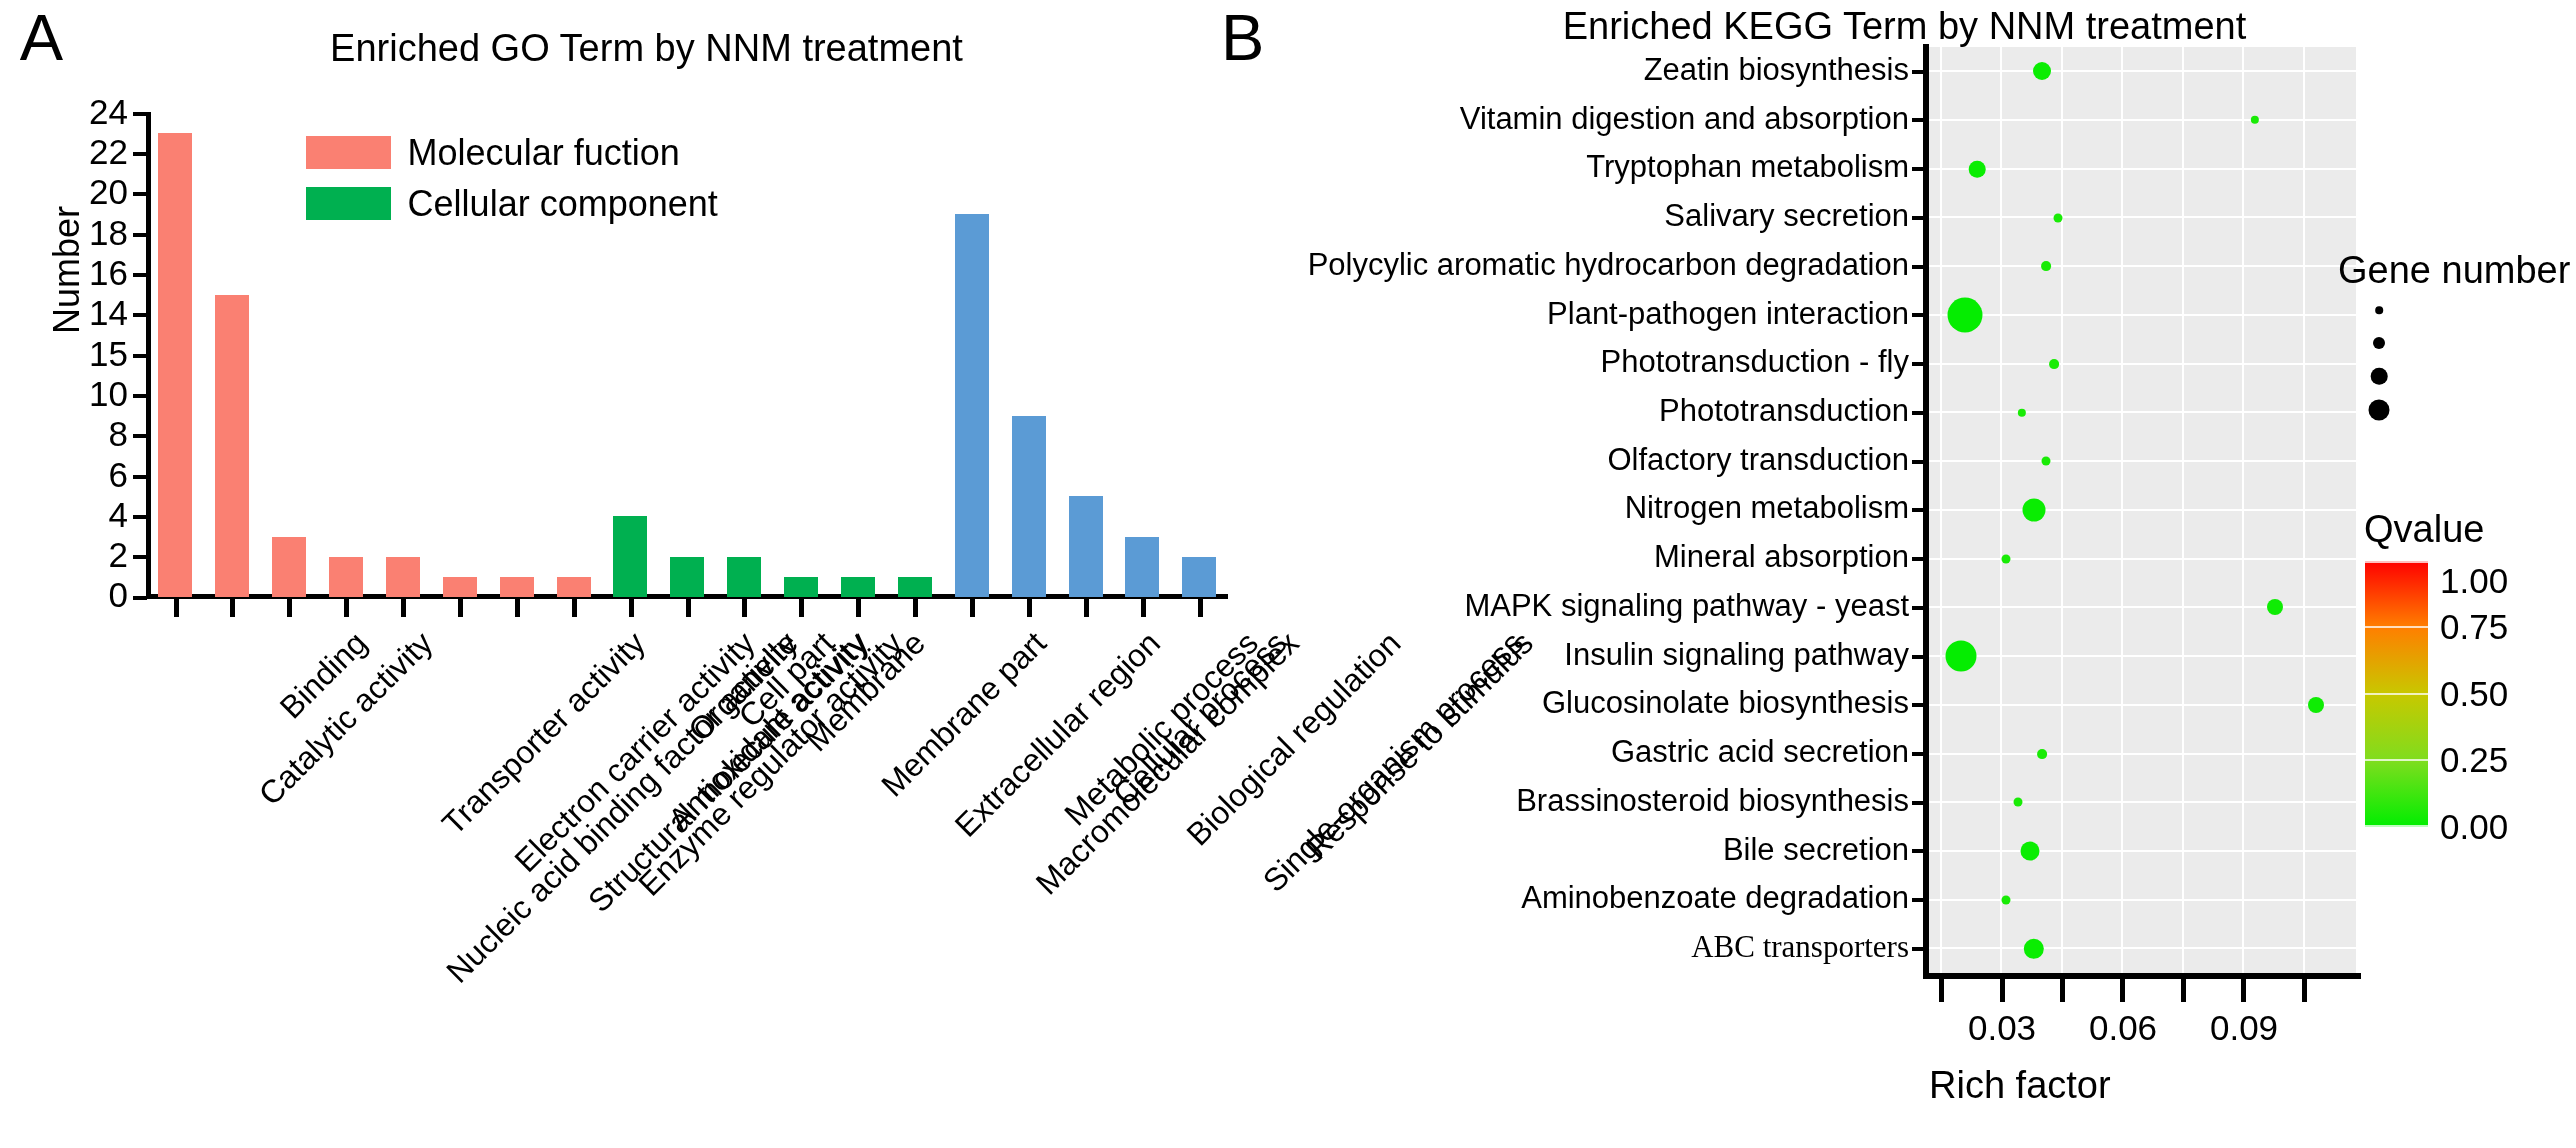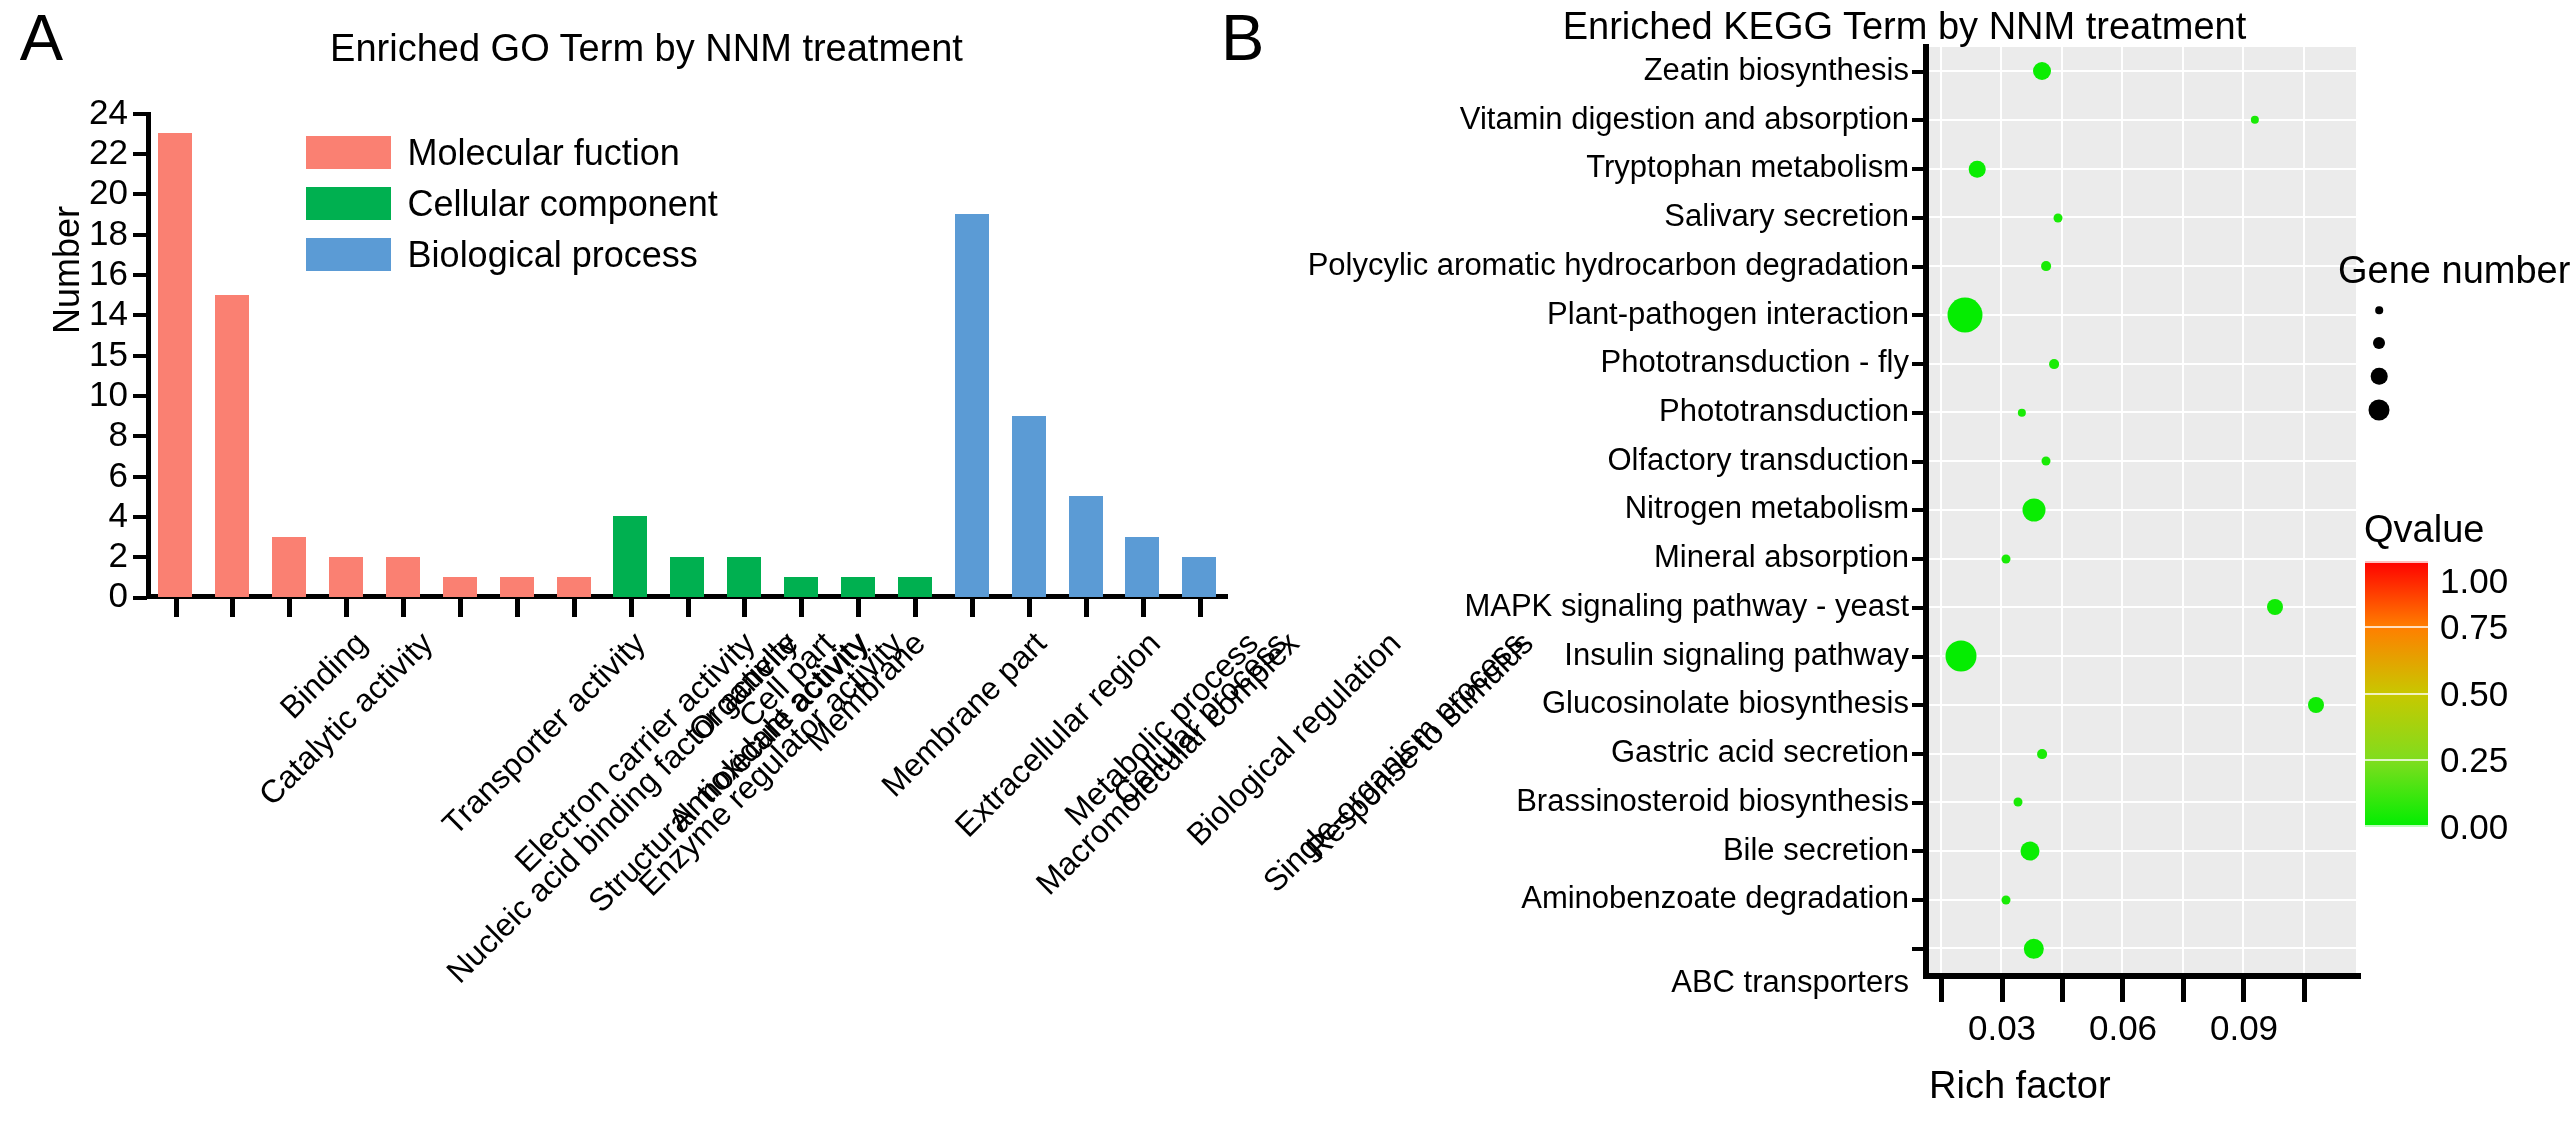--- a/index.html
+++ b/index.html
@@ -388,24 +388,20 @@
       </div>
 
     <div id="a-legend">
         <div class="a-legend-row">
           <div class="a-legend-swatch" style="background: rgb(250, 128, 114);"></div>
           <div class="a-legend-text">Molecular fuction</div>
         </div>
         <div class="a-legend-row">
           <div class="a-legend-swatch" style="background: rgb(0, 176, 80);"></div>
           <div class="a-legend-text">Cellular component</div>
-        </div>
-        <div class="a-legend-row">
-          <div class="a-legend-swatch" style="background: rgb(91, 155, 213);"></div>
-          <div class="a-legend-text">Biological process</div>
         </div>
       </div>
   </div>
 
   <div id="panel-b">
 
     <div class="panel-letter" id="panel-b-letter" style="left:12px;top:4.5px;">B</div>
 
     <div class="panel-title" id="kegg-title" style="left:257px;top:4.5px;width:877px;">Enriched KEGG Term by NNM treatment</div>
 
@@ -494,21 +490,21 @@
         <div class="b-ylabel" style="top: 444px;">Olfactory transduction</div>
         <div class="b-ylabel" style="top: 492px;">Nitrogen metabolism</div>
         <div class="b-ylabel" style="top: 541px;">Mineral absorption</div>
         <div class="b-ylabel" style="top: 590px;">MAPK signaling pathway - yeast</div>
         <div class="b-ylabel" style="top: 639px;">Insulin signaling pathway</div>
         <div class="b-ylabel" style="top: 687px;">Glucosinolate biosynthesis</div>
         <div class="b-ylabel" style="top: 736px;">Gastric acid secretion</div>
         <div class="b-ylabel" style="top: 785px;">Brassinosteroid biosynthesis</div>
         <div class="b-ylabel" style="top: 834px;">Bile secretion</div>
         <div class="b-ylabel" style="top: 882px;">Aminobenzoate degradation</div>
-        <div class="b-ylabel" style="top: 966px;">ABC transporters</div>
+        <div class="b-ylabel" style="top: 931px; font-family: Liberation Serif, serif;">ABC transporters</div>
       </div>
     <div id="b-xticks">
         <div class="b-xtick b-xtick-major" style="left: 791px;"></div>
         <div class="b-xtick b-xtick-minor" style="left: 730px;"></div>
         <div class="b-xtick b-xtick-minor" style="left: 851px;"></div>
         <div class="b-xtick b-xtick-major" style="left: 911px;"></div>
         <div class="b-xtick b-xtick-minor" style="left: 851px;"></div>
         <div class="b-xtick b-xtick-minor" style="left: 972px;"></div>
         <div class="b-xtick b-xtick-major" style="left: 1032px;"></div>
         <div class="b-xtick b-xtick-minor" style="left: 972px;"></div>

